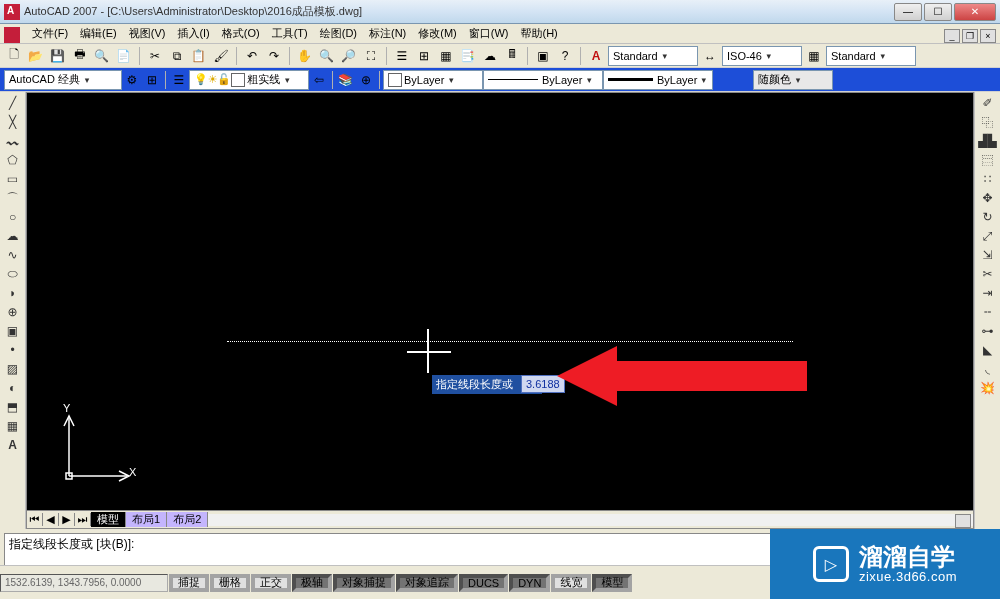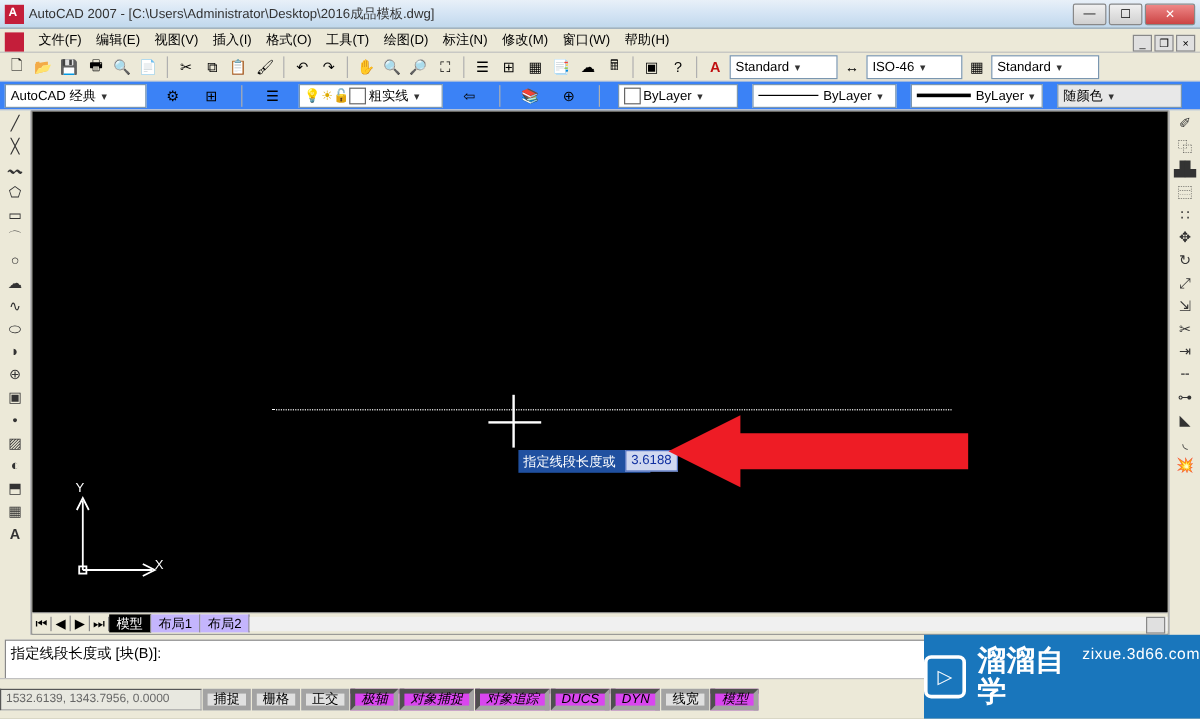--- a/index.html
+++ b/index.html
@@ -26,21 +26,21 @@
 .tool-btn { width: 20px; height: 20px; border: 1px solid transparent; display: flex; align-items: center; justify-content: center; font-size: 12px; cursor: default; }
 .tool-sep { width: 1px; height: 18px; background: #b0b0b0; margin: 0 3px; }
 .dropdown { height: 20px; border: 1px solid #7a96b0; background: white; display: flex; align-items: center; padding: 0 2px 0 4px; font-size: 11px; }
 .dropdown-arrow { width: 14px; text-align: center; color: #333; font-size: 9px; }
 .layer-dd { width: 120px; }
 .color-sw { width: 14px; height: 14px; border: 1px solid #666; background: white; margin-right: 2px; }
 .line-sample { display: inline-block; width: 50px; border-top: 1px solid #000; margin-right: 4px; }
 .line-sample.thick { border-top: 3px solid #000; }
 
 
-.ws-row { height: 24px; background: #3b82f6; display: flex; align-items: center; padding: 1px 4px; gap: 12px; border-bottom: 1px solid #d0d0d0; }
+.ws-row { height: 24px; background: #1d4ed8; display: flex; align-items: center; padding: 1px 4px; gap: 0; border-bottom: 1px solid #d0d0d0; }
 
 
 .main-area { position: absolute; top: 92px; left: 0; right: 0; bottom: 70px; display: flex; }
 .side-toolbar { width: 26px; background: #ece9d8; display: flex; flex-direction: column; align-items: center; padding: 2px 0; gap: 1px; border-right: 1px solid #c0c0c0; }
 .side-toolbar.right { border-left: 1px solid #c0c0c0; border-right: none; }
 .side-btn { width: 20px; height: 18px; display: flex; align-items: center; justify-content: center; font-size: 12px; cursor: default; color: #333; }
 
 .canvas-wrap { flex: 1; display: flex; flex-direction: column; border: 1px solid #888; }
 .canvas { flex: 1; background: #000; position: relative; overflow: hidden; }
 .canvas-tabs { height: 18px; background: #ece9d8; display: flex; align-items: center; border-top: 1px solid #888; font-size: 10px; }
@@ -66,28 +66,28 @@
 .cmd-area { position: absolute; left: 4px; right: 14px; bottom: 22px; height: 44px; border: 1px solid #888; background: #fff; display: flex; }
 .cmd-lines { flex: 1; padding: 2px 4px; overflow: hidden; }
 .cmd-line { font-size: 12px; white-space: nowrap; }
 .cmd-scroll { width: 16px; background: #e0e0e0; display: flex; flex-direction: column; justify-content: space-between; font-size: 9px; text-align: center; }
 .cmd-x { position: absolute; right: 28px; bottom: 58px; width: 14px; height: 12px; border: 1px solid #888; background: #e0e0e0; display: flex; align-items: center; justify-content: center; font-size: 9px; }
 
 
 .statusbar { position: absolute; left: 0; right: 0; bottom: 0; height: 34px; background: #ece9d8; display: flex; align-items: center; border-top: 1px solid #c0c0c0; font-size: 11px; }
 .coord-box { width: 168px; height: 18px; border: 1px inset #aaa; padding: 0 4px; display: flex; align-items: center; color: #666; background: #e8e8e0; font-size: 10px; }
 .status-btn { height: 18px; padding: 0 5px; border: 4px solid #a3a3a3; background: #e0e0e0; display: flex; align-items: center; margin-left: 1px; font-size: 11px; }
-.status-btn.pressed { border-style: inset; background: #d946ef; font-style: italic; }
+.status-btn.pressed { border-style: inset; background: #737373; }
 .status-spacer { flex: 1; }
 .status-icon { width: 18px; height: 18px; border: 1px solid #aaa; margin-left: 2px; display: flex; align-items: center; justify-content: center; }
 
 
 .watermark { position: absolute; right: 0; bottom: 0; width: 230px; height: 70px; background: #1976bc; color: #fff; display: flex; align-items: center; justify-content: center; gap: 10px; z-index: 50; }
 .wm-icon { width: 36px; height: 36px; border: 3px solid #fff; border-radius: 6px; display: flex; align-items: center; justify-content: center; font-size: 16px; }
-.wm-text { display: flex; flex-direction: row; line-height: 1.1; }
+.wm-text { display: flex; flex-direction: column; line-height: 1.1; }
 .wm-brand { font-size: 24px; font-weight: bold; }
 .wm-url { font-size: 13px; letter-spacing: 0.5px; }
 </style>
 </head>
 <body>
 
 <div class="titlebar">
   <div class="app-icon"></div>
   <div class="title-text">AutoCAD 2007 - [C:\Users\Administrator\Desktop\2016成品模板.dwg]</div>
   <div class="win-controls">
@@ -195,21 +195,21 @@
   <div class="dropdown" style="width:120px">
     <span class="line-sample"></span>
     <span>ByLayer</span>
     <span class="dropdown-arrow">▾</span>
   </div>
   <div class="dropdown" style="width:110px">
     <span class="line-sample thick"></span>
     <span>ByLayer</span>
     <span class="dropdown-arrow">▾</span>
   </div>
-  <div class="dropdown" style="width:104px;background:#e8e8e8;">
+  <div class="dropdown" style="width:80px;background:#e8e8e8;margin-left:40px;">
     <span>随颜色</span>
     <span class="dropdown-arrow">▾</span>
   </div>
 </div>
 
 <div class="main-area">
 
   <div class="side-toolbar">
     <div class="side-btn">╱</div>
     <div class="side-btn">╳</div>

